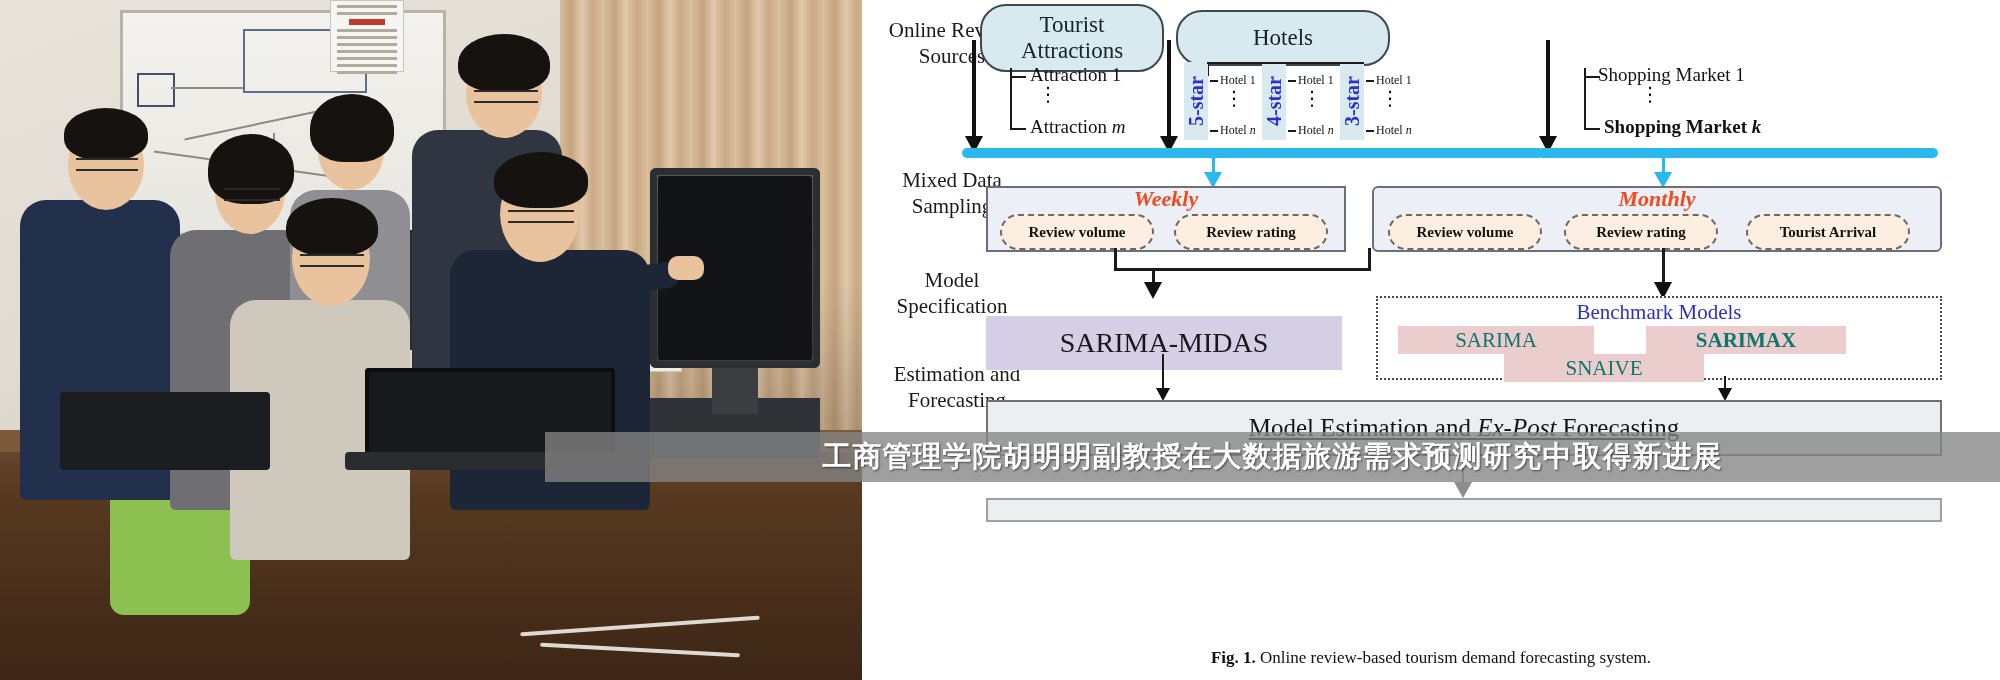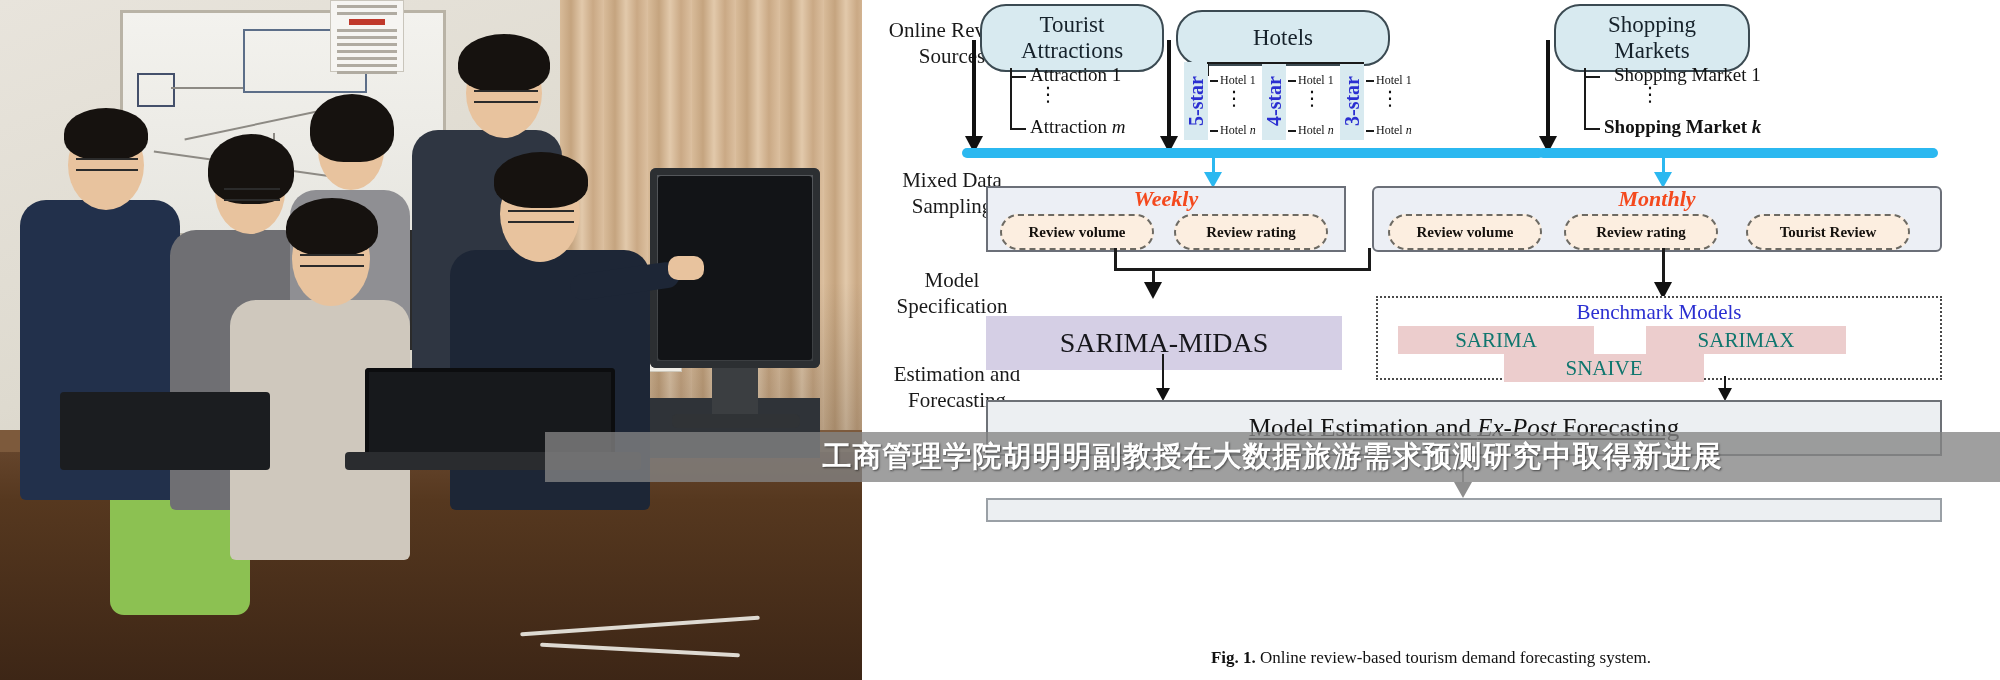--- a/index.html
+++ b/index.html
@@ -264,30 +264,24 @@
     </div>
     <div class="hline" style="left:504px;top:80px;width:8px;"></div>
     <div class="hotel-item" style="left:514px;top:73px;">Hotel 1</div>
     <div class="vdots" style="left:518px;top:96px;width:16px;">⋮</div>
     <div class="hline" style="left:504px;top:130px;width:8px;"></div>
     <div class="hotel-item" style="left:514px;top:123px;">
       <span>Hotel </span><i>n</i>
     </div>
     <div class="hline" style="left:345px;top:62px;width:157px;"></div>
 
-    <div class="srcbox" style="left:692px;top:4px;width:192px;height:64px;">
-      <div>
-        <div>Shopping</div>
-        <div>Markets</div>
-      </div>
-    </div>
     <div class="vline" style="left:722px;top:68px;height:62px;"></div>
     <div class="hline" style="left:722px;top:76px;width:16px;"></div>
     <div class="hline" style="left:722px;top:128px;width:16px;"></div>
-    <div class="tree-item" style="left:752px;top:64px;">Shopping Market 1</div>
+    <div class="tree-item" style="left:736px;top:64px;">Shopping Market 1</div>
     <div class="vdots" style="left:778px;top:92px;width:20px;">⋮</div>
     <div class="tree-item" style="left:742px;top:116px;font-weight:bold;">
       <span>Shopping Market </span><i>k</i>
     </div>
     <div class="vline-thick" style="left:684px;top:40px;height:100px;"></div>
     <div class="arrow-down arrow-black" style="left:677px;top:136px;"></div>
 
     <div style="position:absolute;left:100px;top:148px;width:582px;height:10px;background:#2bb8f0;border-radius:5px;"></div>
     <div style="position:absolute;left:676px;top:148px;width:400px;height:10px;background:#2bb8f0;border-radius:5px;"></div>
 
@@ -299,40 +293,40 @@
     <div class="samplebox" style="left:124px;top:186px;width:356px;height:62px;">
       <div class="freq" style="top:-2px;">Weekly</div>
       <div class="bubble" style="left:12px;top:26px;width:150px;height:32px;">Review volume</div>
       <div class="bubble" style="left:186px;top:26px;width:150px;height:32px;">Review rating</div>
     </div>
 
     <div class="samplebox" style="left:510px;top:186px;width:566px;height:62px;border-radius:6px;">
       <div class="freq" style="top:-2px;">Monthly</div>
       <div class="bubble" style="left:14px;top:26px;width:150px;height:32px;">Review volume</div>
       <div class="bubble" style="left:190px;top:26px;width:150px;height:32px;">Review rating</div>
-      <div class="bubble" style="left:372px;top:26px;width:160px;height:32px;">Tourist Review</div>
+      <div class="bubble" style="left:372px;top:26px;width:160px;height:32px;">Tourist Arrival</div>
     </div>
 
     <div class="vline" style="left:252px;top:248px;height:22px;width:3px;"></div>
     <div class="vline" style="left:506px;top:248px;height:22px;width:3px;"></div>
     <div class="hline" style="left:252px;top:268px;width:257px;height:3px;"></div>
     <div class="vline" style="left:290px;top:268px;height:16px;width:3px;"></div>
     <div class="arrow-down arrow-black" style="left:282px;top:282px;"></div>
 
     <div class="vline" style="left:800px;top:248px;height:36px;width:3px;"></div>
     <div class="arrow-down arrow-black" style="left:792px;top:282px;"></div>
 
     <div class="midasbox" style="left:124px;top:316px;width:356px;height:54px;">
       <span>SARIMA-MIDAS</span>
     </div>
 
     <div class="benchbox" style="left:514px;top:296px;width:562px;height:80px;">
       <div class="benchtitle" style="top:2px;">Benchmark Models</div>
       <div class="bmodel" style="left:20px;top:28px;width:196px;height:28px;">SARIMA</div>
-      <div class="bmodel" style="left:268px;top:28px;width:200px;height:28px;">SARIMAX</div>
+      <div class="bmodel" style="left:268px;top:28px;width:200px;height:28px;font-weight:bold;">SARIMAX</div>
       <div class="bmodel" style="left:126px;top:56px;width:200px;height:28px;">SNAIVE</div>
     </div>
 
     <div class="vline" style="left:300px;top:354px;height:36px;"></div>
     <div class="arrow-down arrow-small" style="left:294px;top:388px;"></div>
     <div class="vline" style="left:862px;top:376px;height:14px;"></div>
     <div class="arrow-down arrow-small" style="left:856px;top:388px;"></div>
 
     <div class="estbox" style="left:124px;top:400px;width:952px;height:52px;">
       <span><span>Model Estimation and </span><i>Ex-Post</i><span> Forecasting</span></span>

